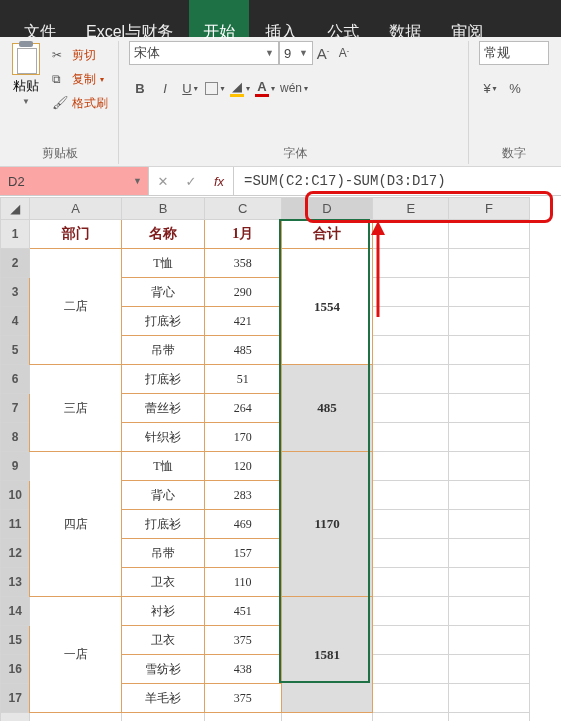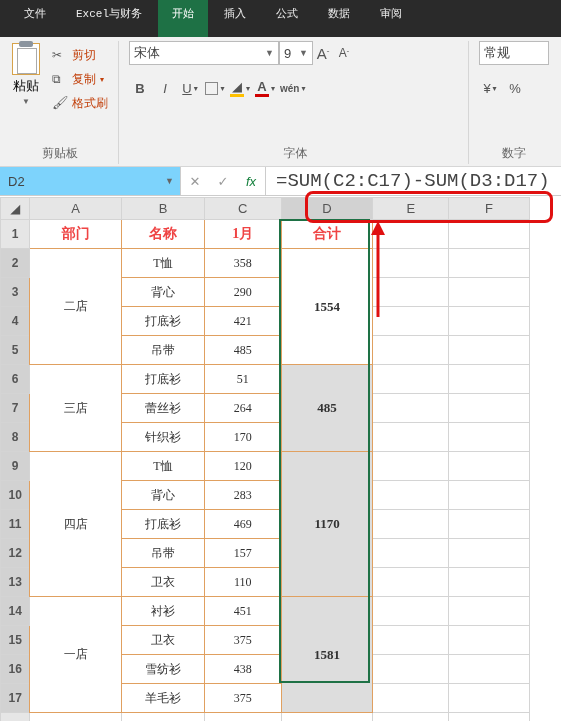--- a/index.html
+++ b/index.html
@@ -16,24 +16,23 @@
   .tabstrip {
     background: #2a2a2a;
     display: flex;
     height: 37px;
     align-items: stretch;
     padding-left: 10px;
     gap: 2px;
   }
   .tab {
     color: #eee;
-    padding: 6px 14px 8px;
-    font-size: 11px;
+    padding: 22px 14px 8px;
+    font-size: 16px;
     cursor: pointer;
-    font-family: Liberation Mono, monospace;
   }
   .tab.active {
     background: #1e7145;
     color: #fff;
   }
   
   .ribbon {
     background: #f1f1f1;
     border-bottom: 1px solid #d6d6d6;
     height: 130px;
@@ -92,41 +91,41 @@
   .sizeud { display:flex; gap:1px; }
   .szbtn { width:20px; height:24px; border:1px solid transparent; display:flex; align-items:center; justify-content:center; color:#555; cursor:pointer;}
   .font-row2 { display:flex; gap:3px; align-items:center; margin-top:8px; }
   .ribbtn { min-width:22px; height:22px; display:flex; align-items:center; justify-content:center; color:#555; border:1px solid transparent; cursor:pointer; font-size:13px;}
   .ribbtn .chev { font-size:8px; margin-left:2px; }
   .colorbar-yel::after { content:""; display:block; width:14px; height:3px; background:#ffc000;}
   .colorbar-red::after { content:""; display:block; width:14px; height:3px; background:#d00000;}
   .colorbox-wrap { display:flex; flex-direction:column; align-items:center; }
   
   .fbar { display:flex; border-bottom:1px solid #ccc; height:29px; align-items:stretch;}
-  .namebox { width:181px; border-right:1px solid #ccc; display:flex; align-items:center; padding-left:8px; color:#444; background:#7dd3fc;}
+  .namebox { width:149px; border-right:1px solid #ccc; display:flex; align-items:center; padding-left:8px; color:#444; background:#fca5a5;}
   .namebox .chev { margin-left:auto; margin-right:6px; color:#666; font-size:9px;}
   .fbtns { display:flex; border-right:1px solid #ccc; }
   .fbtn { width:28px; display:flex; align-items:center; justify-content:center; color:#999; font-size:13px; cursor:pointer;}
-  .fbtn.enabled { color:#15803d;}
-  .finput { flex:1; display:flex; align-items:center; padding-left:10px; font-family:"Courier New",monospace; font-size:19px; color:#444;}
+  .fbtn.enabled { color:#7f1d1d;}
+  .finput { flex:1; display:flex; align-items:center; padding-left:10px; font-family:"Courier New",monospace; font-size:14px; color:#444;}
   
   .grid-wrap { position: absolute; top: 197px; left: 0; right: 0; bottom: 0; overflow: hidden; }
   table.grid { border-collapse: collapse; table-layout: fixed; width: 530px; }
   .grid th, .grid td { border: 1px solid #d4d4d4; }
   .hdr { background:#e6e6e6; color:#555; font-weight:normal; text-align:center; height:22px; font-size:13px;}
   .hdr.corner { width:29px; }
   .hdr.colA { width:91px;} .hdr.colB{width:82px;} .hdr.colC{width:76px;}
   .hdr.colD{width:91px;} .hdr.colE{width:75px;} .hdr.colF{width:80px;}
   .hdr.sel { background:#d2d2d2; }
   .rowh { background:#e6e6e6; text-align:center; color:#555; font-size:12px; width:29px; height:29px;}
   .rowh.sel { background:#d2d2d2; }
   .cell { background:#fff; text-align:center; font-family:"SimSun","宋体",serif; font-size:12px; color:#333; }
   
   .dcell { border:1px solid #e0a060 !important; }
-  .dhead { color:#ef4444; font-weight:bold; font-size:14px; }
+  .dhead { color:#7f1d1d; font-weight:bold; font-size:14px; }
   .dval { font-weight:bold; font-family: "Times New Roman", serif; font-size:13px; }
   .mergecell { vertical-align:middle; }
   .selcol { background:#e8e8e8; }
   .selcell-active { background:#fff; }
   .selcol.merged { background:#ddd; }
   
   .formula-highlight {
     position:absolute; top:191px; left:305px; width:248px; height:32px;
     border:3px solid #e01010; border-radius:8px; pointer-events:none;
   }
@@ -218,21 +217,21 @@
             <span class="chev">▾</span>
         </div>
         <div class="ribbtn">
           <div class="colorbox-wrap">
               <span><b>A</b></span>
               <span class="colorbar-red"></span>
             </div>
             <span class="chev">▾</span>
         </div>
         <div class="ribbtn">
-          <span style="font-size:10px;font-weight:bold;">wén</span>
+          <span style="font-size:12px;">wén</span>
             <span class="chev">▾</span>
         </div>
       </div>
     </div>
     <div class="group-label">字体</div>
   </div>
 
   <div class="ribbon-group" style="min-width:70px;">
     <div class="group-body" style="flex-direction:column;">
       <div class="combo" style="width:70px;">

